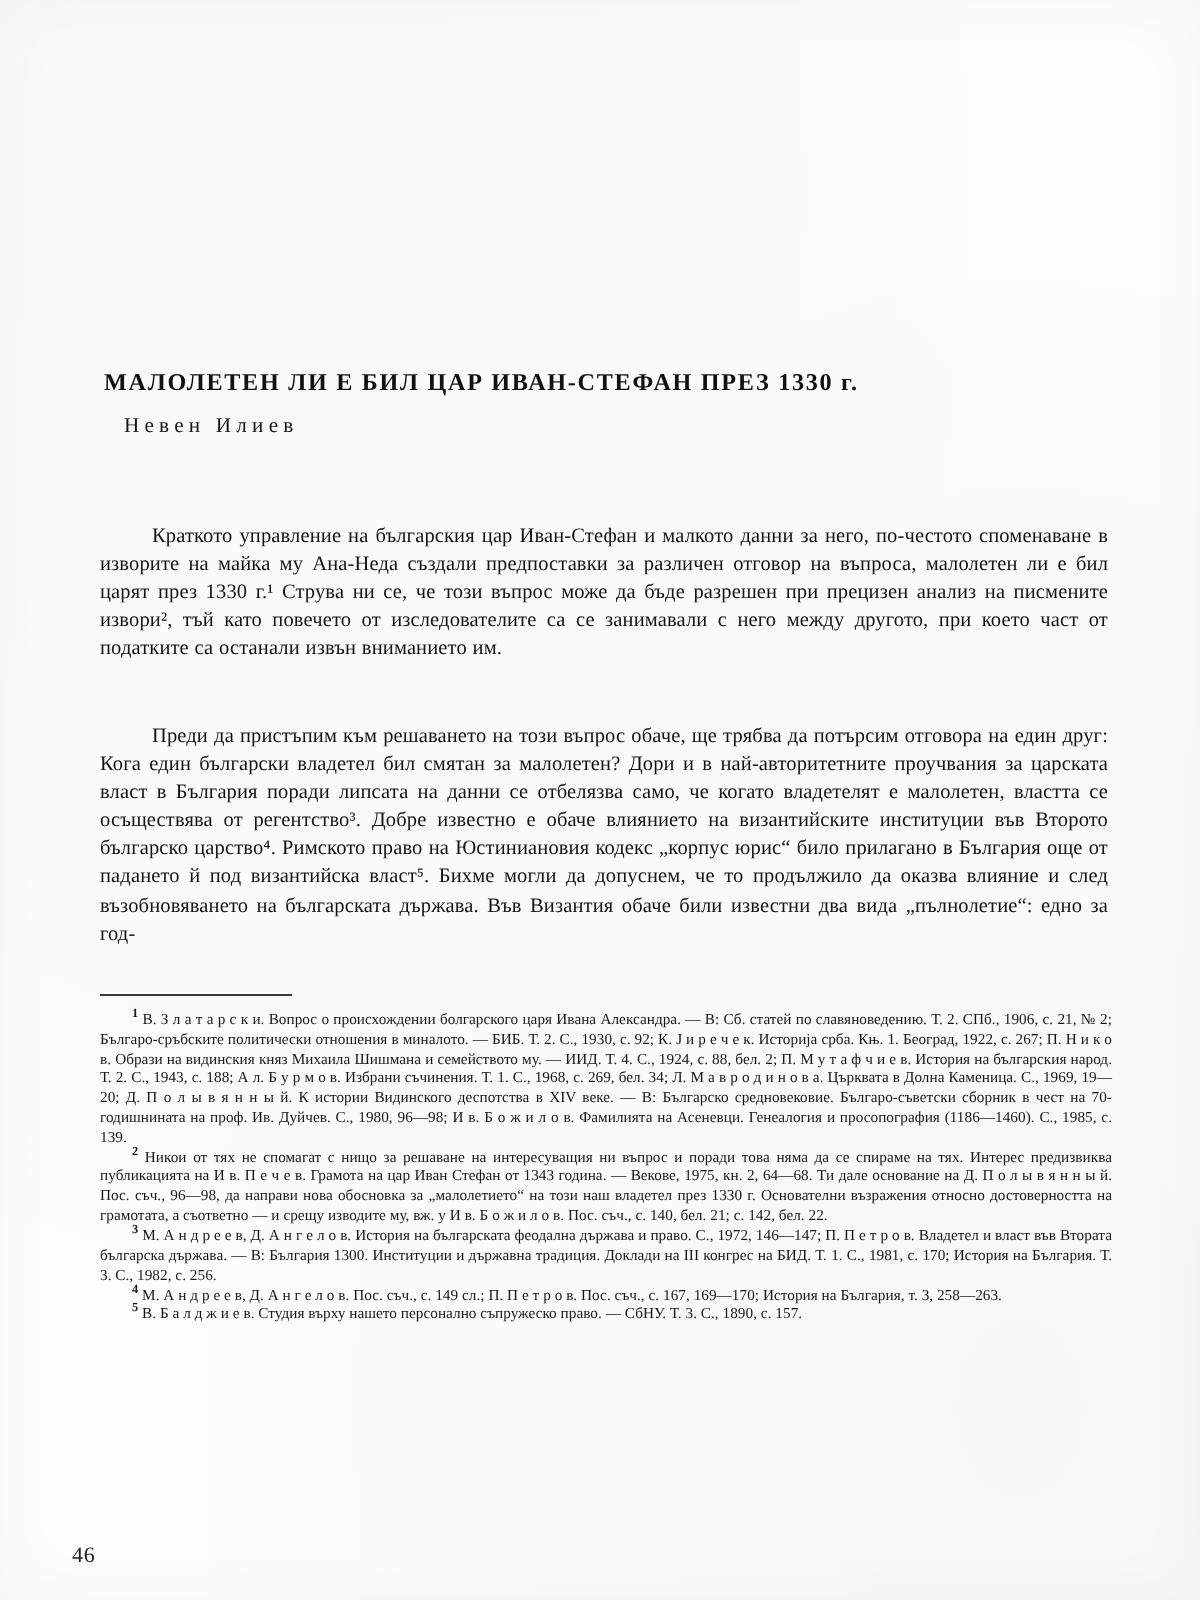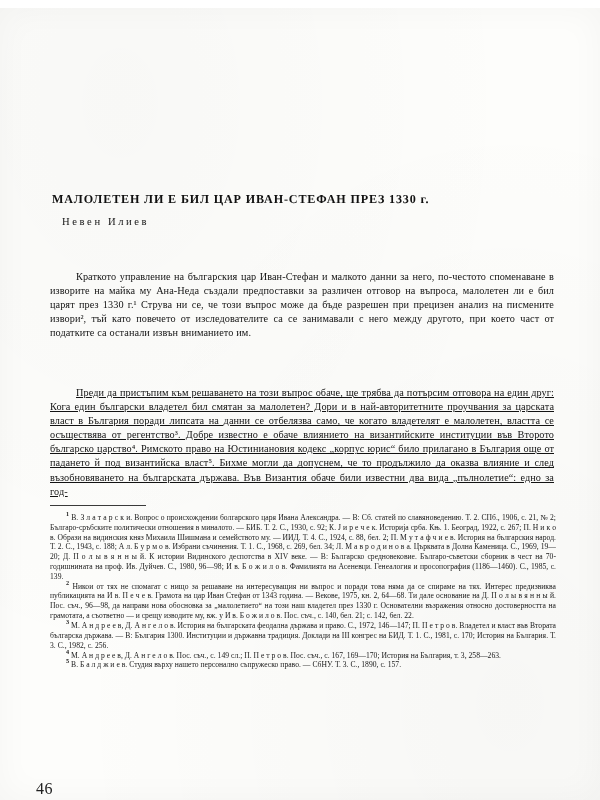--- a/index.html
+++ b/index.html
@@ -17,21 +17,20 @@
   }
 
   
   .page {
     position: absolute;
     inset: 0;
     background: #fdfdfb;
     background-image:
       radial-gradient(ellipse at 20% 12%, rgba(0,0,0,0.018), rgba(0,0,0,0) 60%),
       radial-gradient(ellipse at 85% 88%, rgba(0,0,0,0.022), rgba(0,0,0,0) 62%);
-    margin-top: 8px;
   }
 
   .content {
     position: absolute;
     left: 48px;
     top: 0;
     width: 508px;
     height: 800px;
   }
 
@@ -67,21 +66,21 @@
     width: 504px;
     font-size: 10.25px;
     line-height: 14.05px;
     text-align: justify;
     text-align-last: left;
     color: #131313;
     letter-spacing: 0.07px;
     word-spacing: 0.25px;
   }
   #para-1 { top: 252px; }
-  #para-2 { top: 368px; text-decoration: underline; }
+  #para-2 { top: 352px; }
 
   .body-block .indent { display: inline-block; width: 26px; }
 
   
   .fn-rule {
     position: absolute;
     left: 2px;
     top: 497px;
     width: 96px;
     height: 1px;
@@ -110,21 +109,21 @@
     vertical-align: super;
     line-height: 0;
     font-weight: 700;
   }
 
   
   .page-number {
     position: absolute;
     left: 36px;
     top: 772px;
-    font-size: 16px;
+    font-size: 11px;
     color: #222;
     letter-spacing: 0.4px;
   }
 
   
   .scan-overlay {
     position: absolute;
     inset: 0;
     pointer-events: none;
     box-shadow: inset 0 0 34px rgba(0,0,0,0.035);

